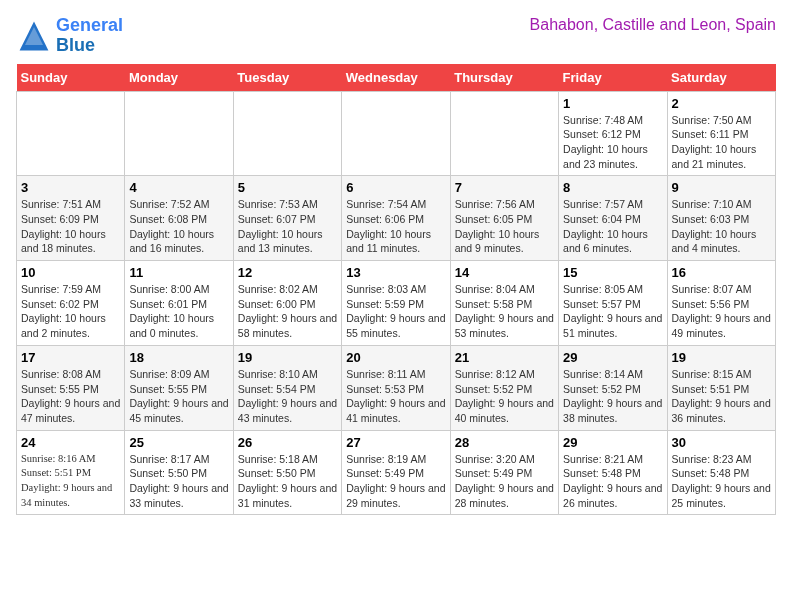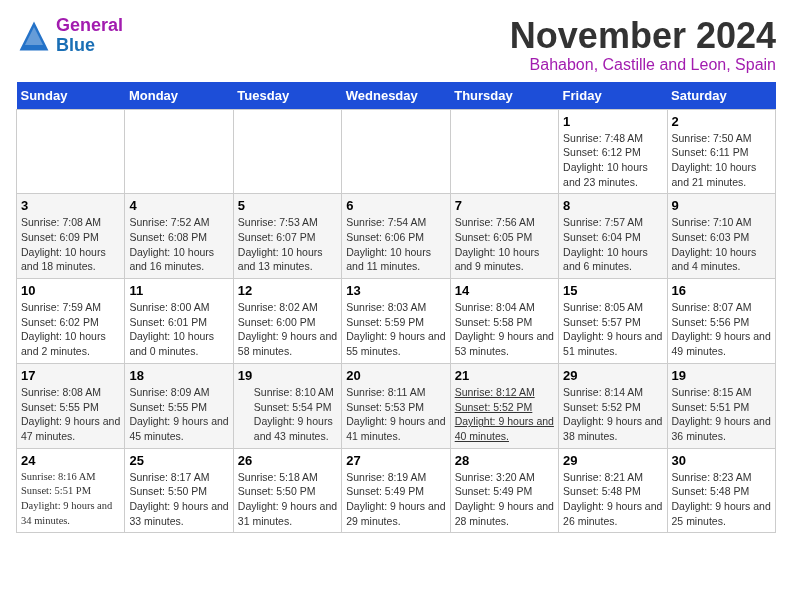--- a/index.html
+++ b/index.html
@@ -19,21 +19,21 @@
     .logo {
       display: flex;
       align-items: center;
       gap: 4px;
     }
     .logo-text {
       font-size: 18px;
       font-weight: bold;
       line-height: 1.1;
     }
-    .logo-general { color: #a21caf; }
+    .logo-general { color: #3b82f6; }
     .logo-blue { color: #1a6fb5; }
     .logo-icon {
       width: 36px;
       height: 36px;
     }
     .title-section {
       text-align: right;
     }
     .month-title {
       font-size: 36px;
@@ -44,21 +44,21 @@
     .location-title {
       font-size: 16px;
       color: #a21caf;
     }
     table {
       width: 100%;
       border-collapse: collapse;
       font-size: 11px;
     }
     thead tr th {
-      background-color: #1d4ed8;
+      background-color: #ef4444;
       color: #fff;
       padding: 6px 4px;
       text-align: left;
       font-size: 13px;
       font-weight: bold;
     }
     tbody tr td {
       border: 1px solid #ccc;
       vertical-align: top;
       padding: 4px;
@@ -94,21 +94,20 @@
     <svg class="logo-icon" viewBox="0 0 40 40">
       <polygon points="20,4 36,36 4,36" fill="#2472c8"></polygon>
       <polygon points="20,10 30,30 10,30" fill="#fff" opacity="0.3"></polygon>
     </svg>
     <div class="logo-text">
       <span class="logo-general">General</span><br>
       <span class="logo-blue">Blue</span>
     </div>
   </div>
   <div class="title-section">
-    <div class="month-title">November 2024</div>
     <div class="location-title">Bahabon, Castille and Leon, Spain</div>
   </div>
 </div>
 
 <table>
   <thead>
     <tr>
 
     <th>Sunday</th>
         <th>Monday</th>
@@ -135,21 +134,21 @@
         <td>
           <span class="day-num">2</span>
           <div class="day-info" style="white-space: pre-line;">Sunrise: 7:50 AM
 Sunset: 6:11 PM
 Daylight: 10 hours and 21 minutes.</div>
         </td>
       </tr>
       <tr>
         <td>
           <span class="day-num">3</span>
-          <div class="day-info" style="white-space: pre-line;">Sunrise: 7:08 AM
+          <div class="day-info" style="white-space: pre-line;">Sunrise: 7:51 AM
 Sunset: 6:09 PM
 Daylight: 10 hours and 18 minutes.</div>
         </td>
         <td>
           <span class="day-num">4</span>
           <div class="day-info" style="white-space: pre-line;">Sunrise: 7:52 AM
 Sunset: 6:08 PM
 Daylight: 10 hours and 16 minutes.</div>
         </td>
         <td>
@@ -235,33 +234,33 @@
 Daylight: 9 hours and 47 minutes.</div>
         </td>
         <td>
           <span class="day-num">18</span>
           <div class="day-info" style="white-space: pre-line;">Sunrise: 8:09 AM
 Sunset: 5:55 PM
 Daylight: 9 hours and 45 minutes.</div>
         </td>
         <td>
           <span class="day-num">19</span>
-          <div class="day-info" style="white-space: pre-line; margin-left: 16px;">Sunrise: 8:10 AM
+          <div class="day-info" style="white-space: pre-line;">Sunrise: 8:10 AM
 Sunset: 5:54 PM
 Daylight: 9 hours and 43 minutes.</div>
         </td>
         <td>
           <span class="day-num">20</span>
           <div class="day-info" style="white-space: pre-line;">Sunrise: 8:11 AM
 Sunset: 5:53 PM
 Daylight: 9 hours and 41 minutes.</div>
         </td>
         <td>
           <span class="day-num">21</span>
-          <div class="day-info" style="white-space: pre-line; text-decoration: underline;">Sunrise: 8:12 AM
+          <div class="day-info" style="white-space: pre-line;">Sunrise: 8:12 AM
 Sunset: 5:52 PM
 Daylight: 9 hours and 40 minutes.</div>
         </td>
         <td>
           <span class="day-num">29</span>
           <div class="day-info" style="white-space: pre-line;">Sunrise: 8:14 AM
 Sunset: 5:52 PM
 Daylight: 9 hours and 38 minutes.</div>
         </td>
         <td>

